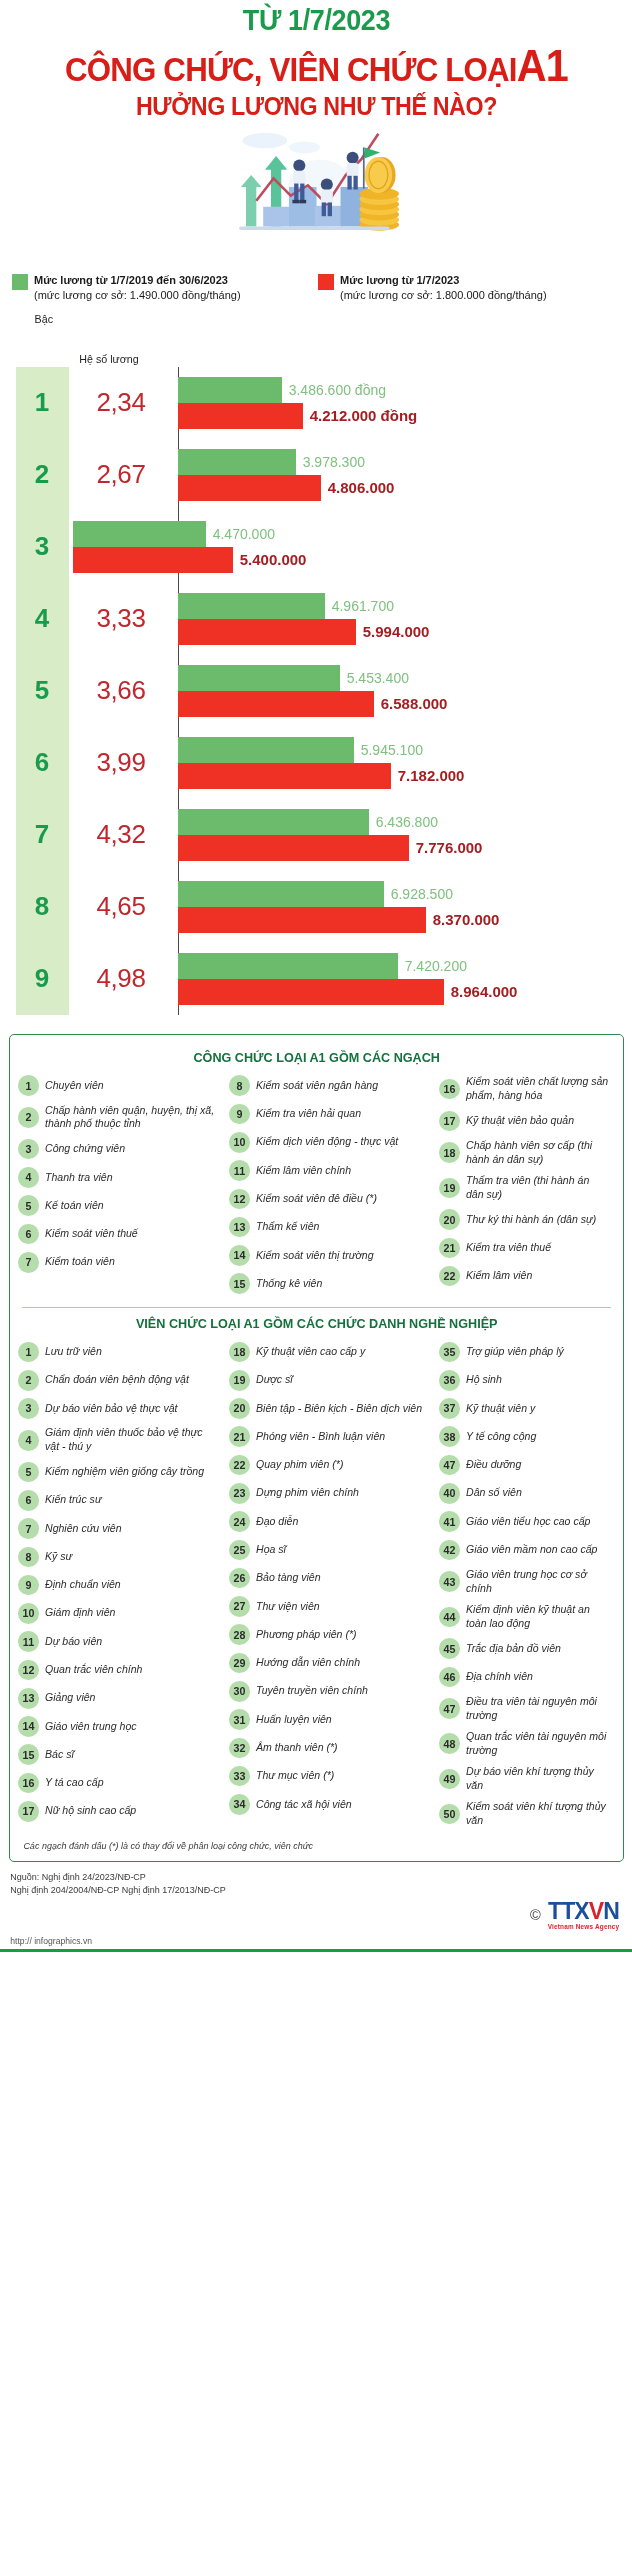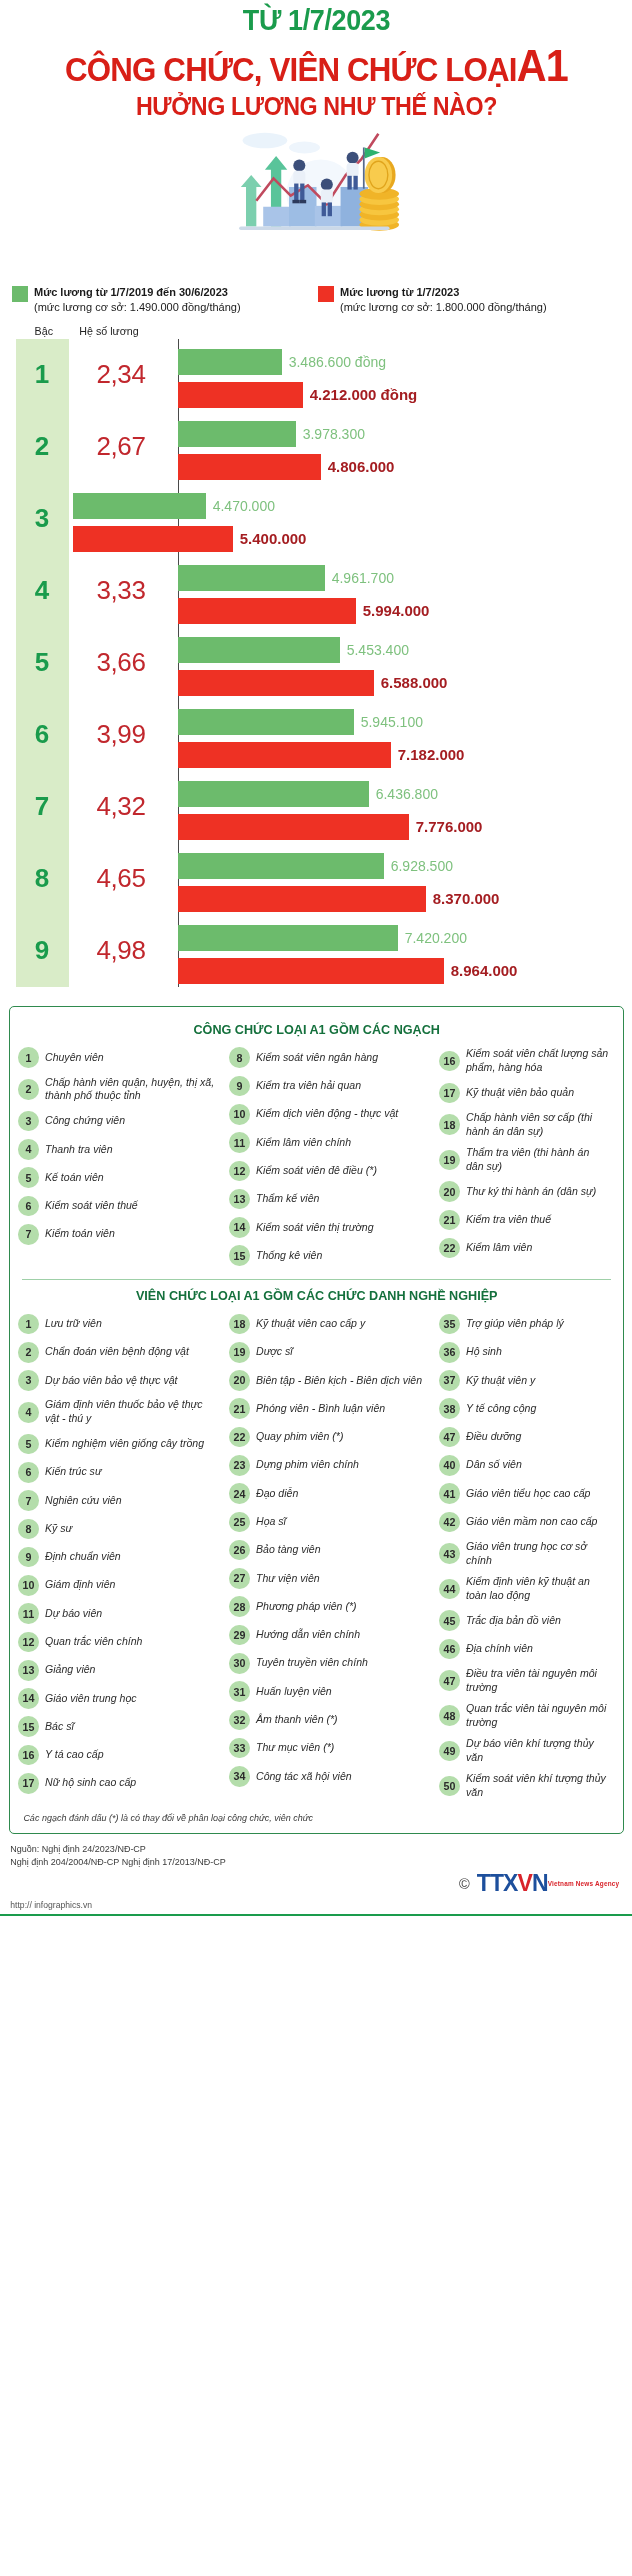--- a/index.html
+++ b/index.html
@@ -47,53 +47,52 @@
 
   
   .illus { width:633px; height:142px; position:relative; margin-top:3.4px; }
   .illus svg { display:block; margin:0 auto; }
 
   
   .legend {
     display:flex;
     padding:5.2px 12px 0 12px;
     gap:2px;
-    margin-top:12px;
   }
   .legend-item { display:flex; gap:6px; align-items:flex-start; flex:1; }
   .legend-swatch { width:16.3px; height:16.3px; flex:0 0 16.3px; margin-top:1.7px; }
   .sw-green { background:#6cbb6c; }
   .sw-red { background:#ee3124; }
   .legend-txt { font-size:11.6px; color:#1a1a1a; line-height:1.32; transform:scaleX(0.95); transform-origin:left center; white-space:nowrap;}
   .legend-txt .l1 { font-weight:bold; display:block; }
   .legend-txt .l2 { display:block; }
 
   
   .chart-head {
     display:flex; padding:10.3px 0 1.7px 0; font-size:10.7px; color:#222;
   }
   .chart-head .c-bac { width:53px; text-align:right; }
-  .chart-head .c-he  { width:112px; text-align:center; }
+  .chart-head .c-he  { width:112px; text-align:center;margin-top:40px; }
 
   .chart { position:relative; }
   .axis {
     position:absolute; left:178px; top:0; bottom:0; width:0.9px; background:#4a4a4a;
   }
   .row { display:flex; align-items:stretch; height:72px; }
   .cell-bac {
     width:53px; margin-left:15.5px; background:#d9ecc8;
     display:flex; align-items:center; justify-content:center;
     font-size:26px; font-weight:bold; color:#1a9b4c;
   }
   .cell-he {
     width:105px; display:flex; align-items:center; justify-content:center;
     font-size:26px; font-weight:normal; color:#c1272d; letter-spacing:-0.4px;
   }
   .bars { flex:1; display:flex; flex-direction:column; justify-content:center; padding-left:4.3px; position:relative;}
-  .bar-line { display:flex; align-items:center;margin-top:7px; }
+  .bar-line { display:flex; align-items:center; }
   .bar { height:26px; }
   .bar.g { background:#6cbb6c; }
   .bar.r { background:#ee3124; }
   .bar-val { margin-left:6.9px; font-weight:bold; font-size:14.6px; white-space:nowrap; }
   .bar-val.g { color:#7ec17e; font-weight:normal; font-size:14px; }
   .bar-val.r { color:#a41d21; font-size:15px; }
 
   
   .panel {
     margin:19px 8.6px 0 8.6px;
@@ -127,21 +126,21 @@
     font-size:9px; font-style:italic; color:#3a3a3a;
     padding:5.2px 8.6px 1.7px 8.6px;
   }
 
   
   .source {
     font-size:9px; color:#3a3a3a; padding:8.6px 10.3px 0 10.3px; line-height:1.45;
   }
   .footer-bar { display:flex; align-items:center; justify-content:flex-end; padding:3.4px 13.7px 0 13.7px; gap:6.9px;}
   .copy { font-size:14.6px; color:#444; }
-  .ttx { display:flex; flex-direction:row; align-items:center; line-height:1; }
+  .ttx { display:flex; flex-direction:column; align-items:center; line-height:1; }
   .ttx .big {
     font-size:23px; font-weight:bold; color:#1d4f9c; letter-spacing:-0.9px;
     position:relative;
   }
   .ttx .big .v { color:#d8232a; }
   .ttx .small { font-size:6.4px; color:#d8232a; font-weight:bold; letter-spacing:0.2px; margin-top:0.9px;}
   .url { font-size:8.6px; color:#555; padding:5.2px 0 0 10.3px; }
   .bottom-rule { height:2.6px; background:#1a9b4c; margin-top:3.4px; }
 </style>
 </head>

